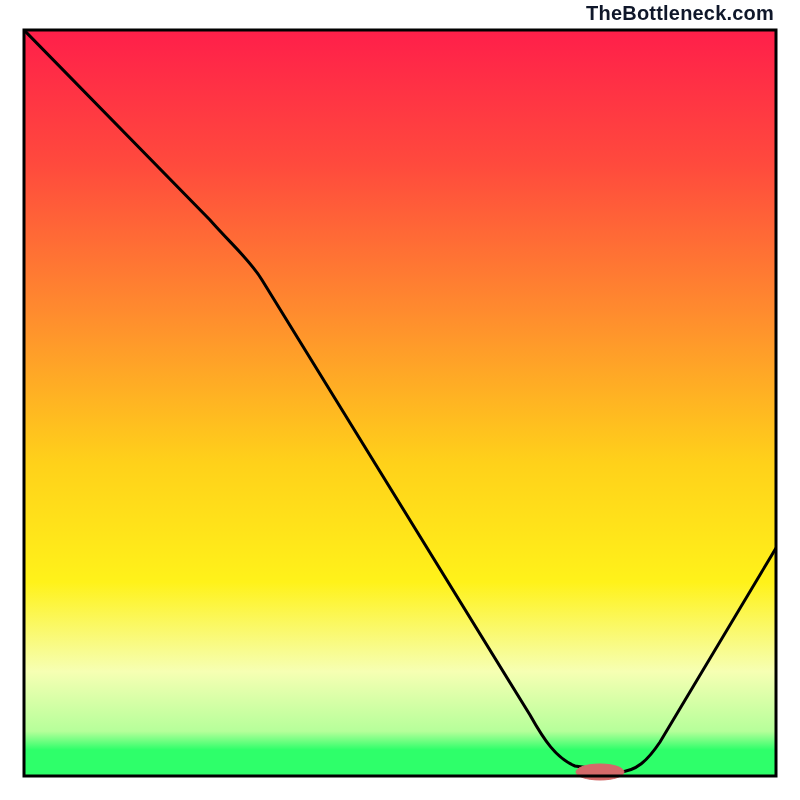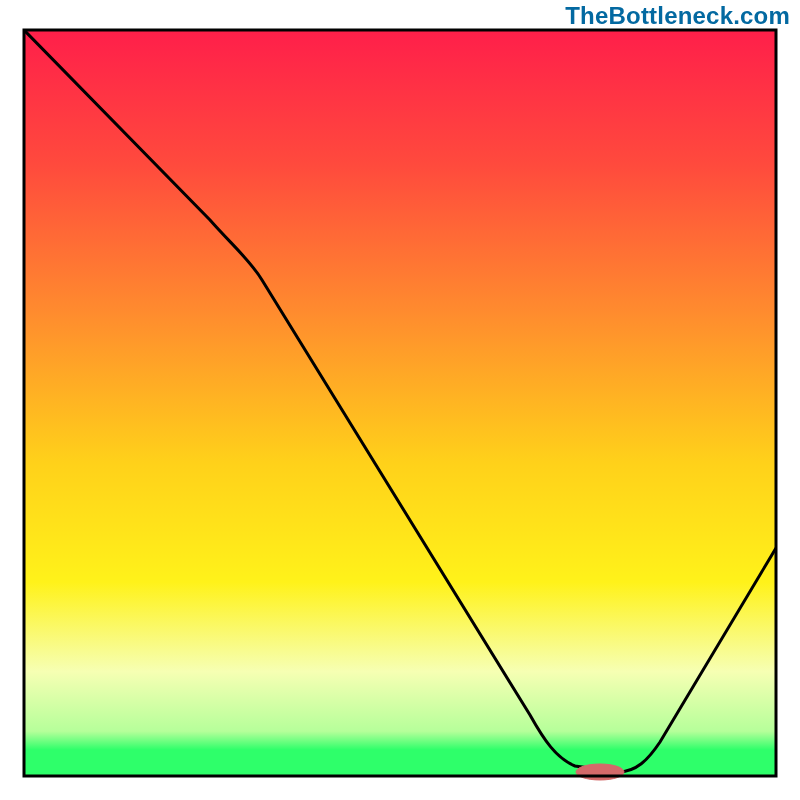--- a/index.html
+++ b/index.html
@@ -11,25 +11,25 @@
     overflow: hidden;
   }
   .frame {
     position: relative;
     width: 800px;
     height: 800px;
   }
   .watermark {
     position: absolute;
     top: 2px;
-    right: 10px;
+    right: 26px;
     font-family: Arial, Helvetica, sans-serif;
-    font-size: 24px;
+    font-size: 20px;
     font-weight: 600;
-    color: #0369a1;
+    color: #0f172a;
     letter-spacing: 0.2px;
   }
   svg {
     display: block;
     position: absolute;
     left: 0;
     top: 0;
   }
 </style>
 </head>

